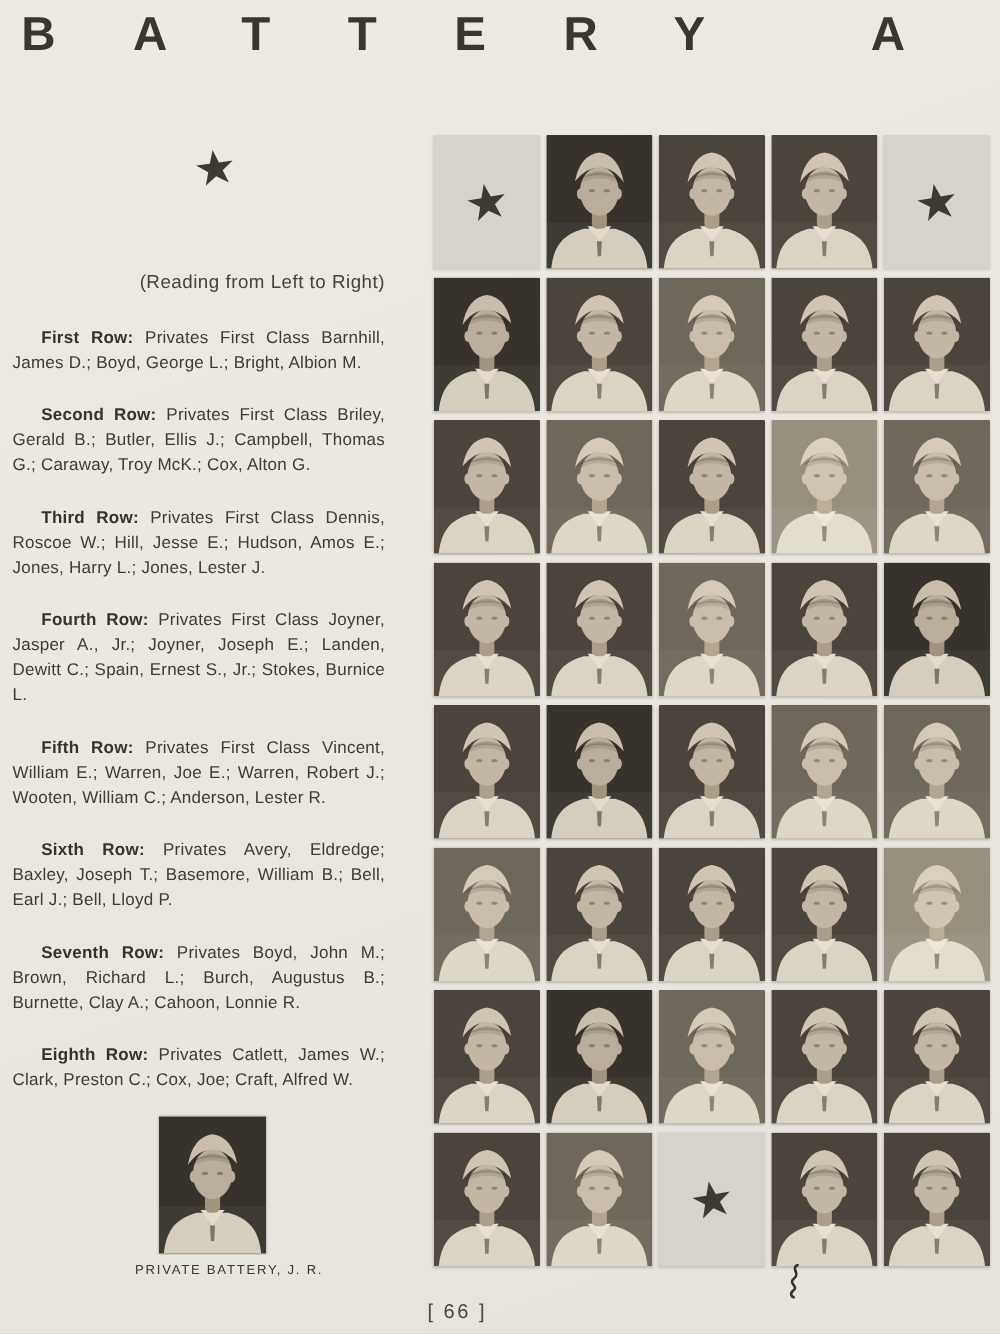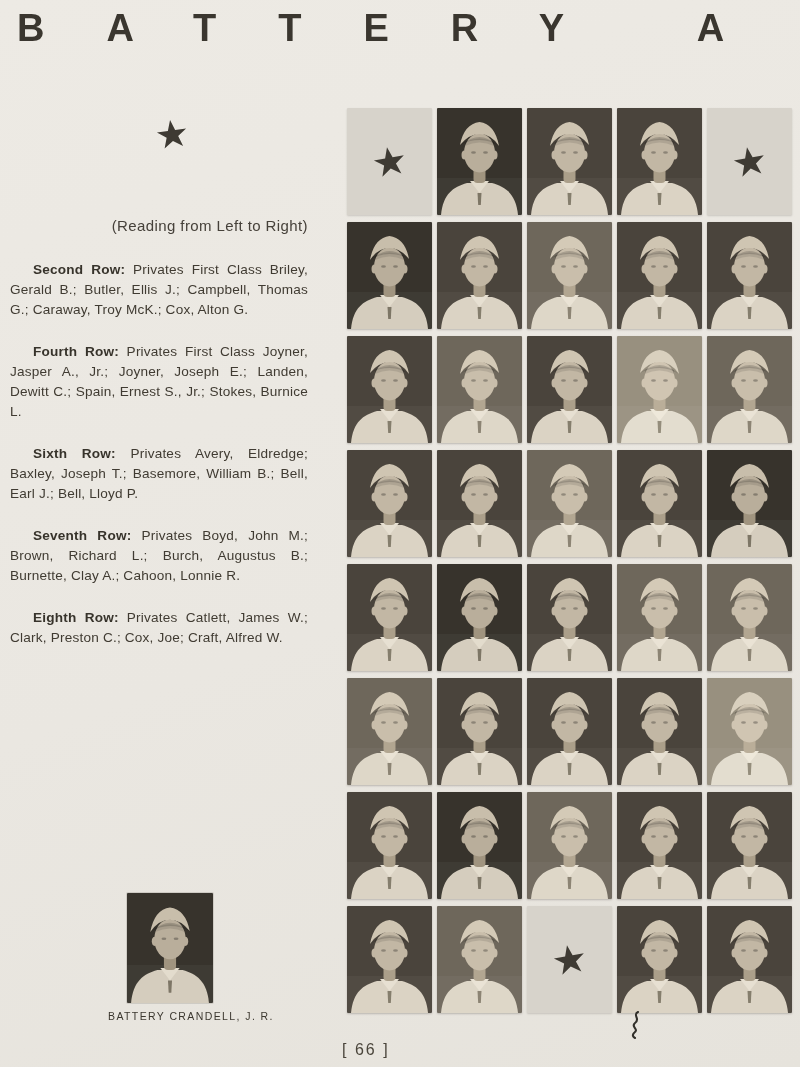--- a/index.html
+++ b/index.html
@@ -61,26 +61,29 @@
   <h1 class="title">BATTERY A</h1>
 
   <div class="left-col">
     <div class="star-mark">
         <svg viewBox="0 0 100 100">
           <polygon points="50,6 61.5,38.8 96,38.8 68.2,59.2 79.2,92 50,71.8 20.8,92 31.8,59.2 4,38.8 38.5,38.8" fill="#3e3a33"></polygon>
         </svg>
       </div>
     <div class="reading-note">(Reading from Left to Right)</div>
     <div class="paragraphs">
+  <p class="rowpara"><b class="rowlabel">First Row:</b><span class="rownames"> Privates First Class Barnhill, James D.; Boyd, George L.; Bright, Albion M.</span></p>
 
   <p class="rowpara"><b class="rowlabel">Second Row:</b><span class="rownames"> Privates First Class Briley, Gerald B.; Butler, Ellis J.; Campbell, Thomas G.; Caraway, Troy McK.; Cox, Alton G.</span></p>
 
+  <p class="rowpara"><b class="rowlabel">Third Row:</b><span class="rownames"> Privates First Class Dennis, Roscoe W.; Hill, Jesse E.; Hudson, Amos E.; Jones, Harry L.; Jones, Lester J.</span></p>
 
   <p class="rowpara"><b class="rowlabel">Fourth Row:</b><span class="rownames"> Privates First Class Joyner, Jasper A., Jr.; Joyner, Joseph E.; Landen, Dewitt C.; Spain, Ernest S., Jr.; Stokes, Burnice L.</span></p>
 
+  <p class="rowpara"><b class="rowlabel">Fifth Row:</b><span class="rownames"> Privates First Class Vincent, William E.; Warren, Joe E.; Warren, Robert J.; Wooten, William C.; Anderson, Lester R.</span></p>
 
   <p class="rowpara"><b class="rowlabel">Sixth Row:</b><span class="rownames"> Privates Avery, Eldredge; Baxley, Joseph T.; Basemore, William B.; Bell, Earl J.; Bell, Lloyd P.</span></p>
 
   <p class="rowpara"><b class="rowlabel">Seventh Row:</b><span class="rownames"> Privates Boyd, John M.; Brown, Richard L.; Burch, Augustus B.; Burnette, Clay A.; Cahoon, Lonnie R.</span></p>
 
   <p class="rowpara"><b class="rowlabel">Eighth Row:</b><span class="rownames"> Privates Catlett, James W.; Clark, Preston C.; Cox, Joe; Craft, Alfred W.</span></p>
 </div>
     <figure class="crandell">
       <div class="crandell-photo">
           <svg viewBox="0 0 85 107" preserveAspectRatio="none">
@@ -93,21 +96,21 @@
             <ellipse cx="57.5" cy="47" rx="3" ry="4.5" fill="#b9ae9b"></ellipse>
             <ellipse cx="42.5" cy="45" rx="15.5" ry="19.5" fill="#b9ae9b"></ellipse>
             <ellipse cx="36.5" cy="44.5" rx="2.4" ry="1.3" fill="rgba(0,0,0,0.28)"></ellipse>
             <ellipse cx="48.5" cy="44.5" rx="2.4" ry="1.3" fill="rgba(0,0,0,0.28)"></ellipse>
             <path d="M28 38 Q42.5 31 57 38 L57 34 Q42.5 27 28 34 Z" fill="rgba(0,0,0,0.10)"></path>
             <path d="M23 38 Q27 16 42.5 14 Q58 16 62 37 Q53 26 42.5 26 Q31 26 23 38 Z" fill="#c8beab"></path>
             <path d="M23 38 Q34 29 42.5 29 Q51 29 62 37 Q53 32 42.5 32 Q32 32 23 38 Z" fill="rgba(0,0,0,0.16)"></path>
             <path d="M40.5 85 L44.5 85 L43.8 97 L41.2 97 Z" fill="#4e4737" opacity="0.65"></path>
           </svg>
         </div>
-      <figcaption class="crandell-caption">BATTERY CRANDELL, J. R.</figcaption>
+      <figcaption class="crandell-caption">PRIVATE BATTERY, J. R.</figcaption>
     </figure>
   </div>
 
   <div class="grid">
       <div class="cell star" style="background: rgb(215, 211, 203);">
         <svg viewBox="0 0 100 100">
           <polygon points="50,6 61.5,38.8 96,38.8 68.2,59.2 79.2,92 50,71.8 20.8,92 31.8,59.2 4,38.8 38.5,38.8" fill="#3e3a33"></polygon>
         </svg>
       </div>
       <div class="cell photo">

